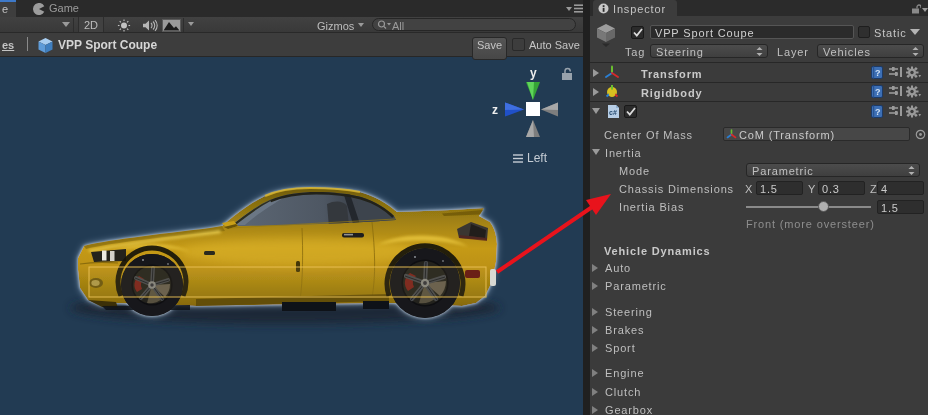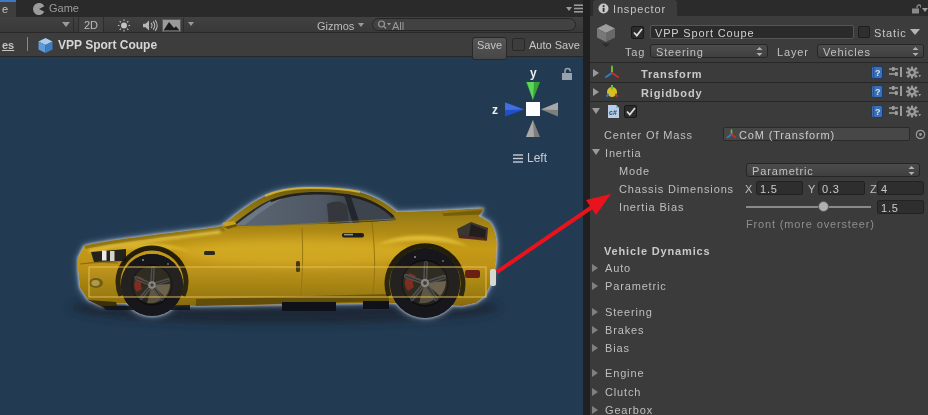--- a/index.html
+++ b/index.html
@@ -528,21 +528,21 @@
   <div id="folds">
       <div class="abs" style="left:592px;top:263.5px;width:0;height:0;border-top:4.5px solid transparent;border-bottom:4.5px solid transparent;border-left:6px solid #808080;"></div>
       <div class="abs lbl wi" style="left:605px;top:261px;">Auto</div>
       <div class="abs" style="left:592px;top:281.5px;width:0;height:0;border-top:4.5px solid transparent;border-bottom:4.5px solid transparent;border-left:6px solid #808080;"></div>
       <div class="abs lbl wi" style="left:605px;top:279px;">Parametric</div>
       <div class="abs" style="left:592px;top:307.5px;width:0;height:0;border-top:4.5px solid transparent;border-bottom:4.5px solid transparent;border-left:6px solid #808080;"></div>
       <div class="abs lbl wi" style="left:605px;top:305px;">Steering</div>
       <div class="abs" style="left:592px;top:325.5px;width:0;height:0;border-top:4.5px solid transparent;border-bottom:4.5px solid transparent;border-left:6px solid #808080;"></div>
       <div class="abs lbl wi" style="left:605px;top:323px;">Brakes</div>
       <div class="abs" style="left:592px;top:343.5px;width:0;height:0;border-top:4.5px solid transparent;border-bottom:4.5px solid transparent;border-left:6px solid #808080;"></div>
-      <div class="abs lbl wi" style="left:605px;top:341px;">Bias</div>
+      <div class="abs lbl wi" style="left:605px;top:341px;">Sport</div>
       <div class="abs" style="left:592px;top:368.5px;width:0;height:0;border-top:4.5px solid transparent;border-bottom:4.5px solid transparent;border-left:6px solid #808080;"></div>
       <div class="abs lbl wi" style="left:605px;top:366px;">Engine</div>
       <div class="abs" style="left:592px;top:387.5px;width:0;height:0;border-top:4.5px solid transparent;border-bottom:4.5px solid transparent;border-left:6px solid #808080;"></div>
       <div class="abs lbl wi" style="left:605px;top:385px;">Clutch</div>
       <div class="abs" style="left:592px;top:405.5px;width:0;height:0;border-top:4.5px solid transparent;border-bottom:4.5px solid transparent;border-left:6px solid #808080;"></div>
       <div class="abs lbl wi" style="left:605px;top:403px;">Gearbox</div>
     </div>
 
   <svg class="abs" style="left:0;top:0;pointer-events:none;" width="928" height="415" viewBox="0 0 928 415">
     <line x1="497" y1="272" x2="598" y2="203" stroke="#e8131c" stroke-width="4"></line>

